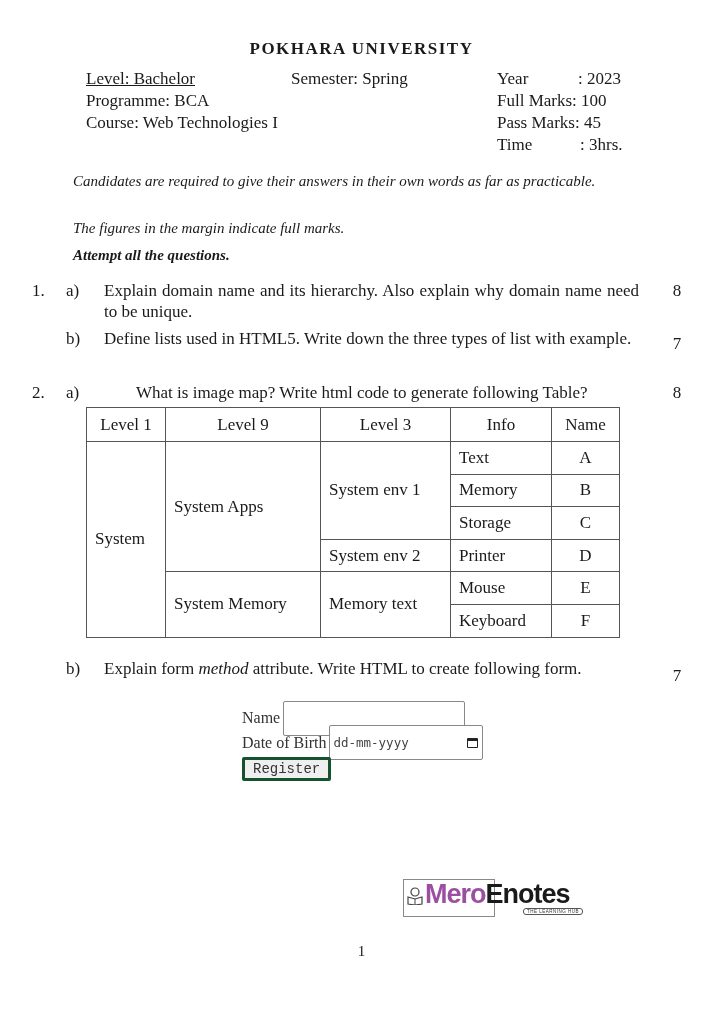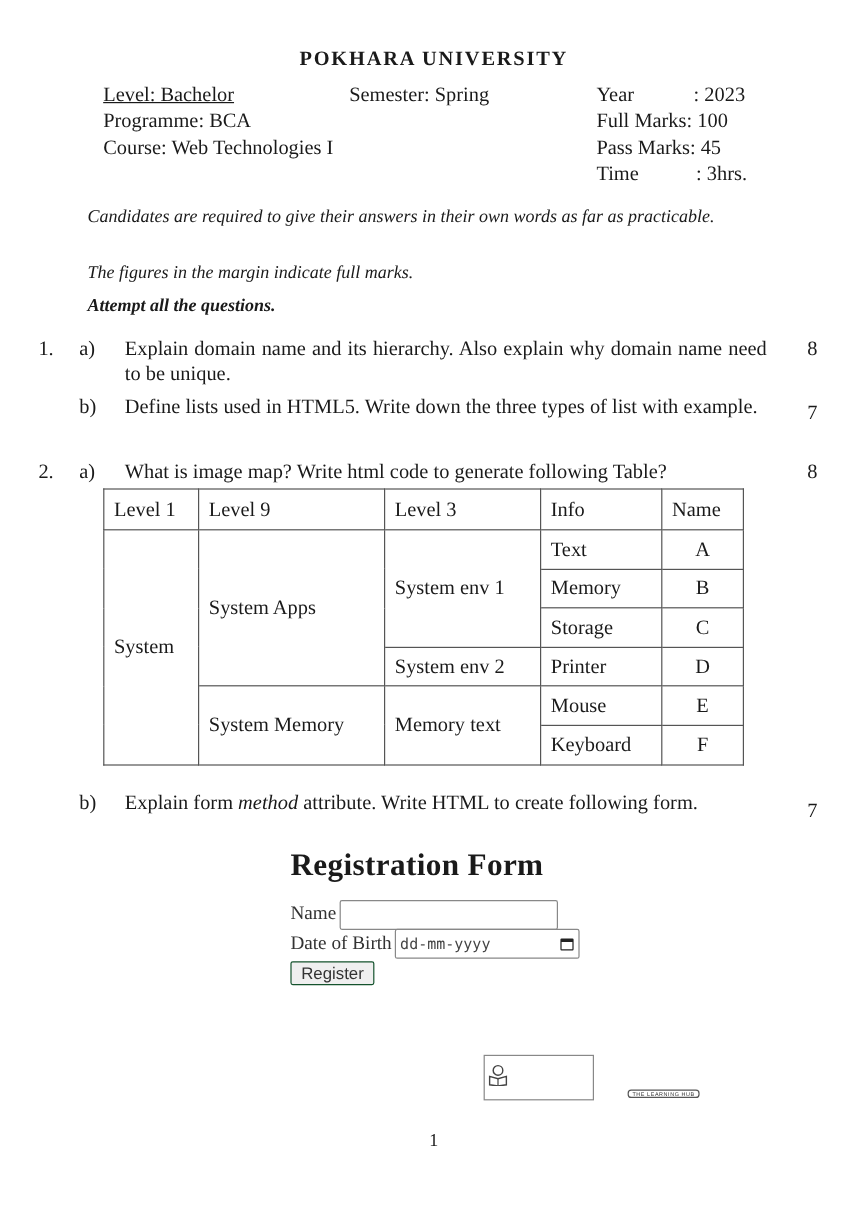--- a/index.html
+++ b/index.html
@@ -21,42 +21,42 @@
   .text { left:104px; width:535px; text-align:justify; }
   .marks { left:670px; width:14px; text-align:center; }
 
   table.qtable {
     position:absolute; left:86px; top:407px; width:534px;
     border-collapse:collapse; font-size:17px;
   }
   table.qtable td, table.qtable th {
     border:1px solid #555; padding:0 8px; height:31.6px; font-weight:normal;
   }
-  table.qtable th { text-align:left; height:33px; }
+  table.qtable th { text-align:center; height:33px; }
   .center { text-align:center; }
 
   .form-area { left:242px; top:706px; font-size:16px; }
   .form-title { font-size:26px; font-weight:bold; margin:0 0 14px 0; letter-spacing:0.3px; }
   .frow { display:flex; align-items:center; height:24.5px; color:#333; }
   .finput {
-    border:1px solid #888; border-radius:2px; height:25px; background:#fff;
+    border:1px solid #888; border-radius:2px; height:35px; background:#fff;
     box-sizing:border-box; margin-left:3px;
   }
   .date-input {
     display:flex; align-items:center; justify-content:space-between;
     font-family:"DejaVu Sans Mono", monospace; font-size:12.5px; color:#444;
     padding:0 4px 0 3px; width:154px;
   }
   .cal {
     width:11px; height:10px; border:1.6px solid #222; border-top-width:3px;
     border-radius:1px; box-sizing:border-box;
   }
   .reg-btn {
-    margin-top:2px; font-family:Liberation Sans, sans-serif; font-size:14px;
-    background:#efefef; border:1px solid #14532d; border-radius:2px; padding:1px 8px;
+    margin-top:2px; font-family:Liberation Mono, monospace; font-size:14px;
+    background:#efefef; border:3px solid #14532d; border-radius:2px; padding:1px 8px;
     color:#333; display:inline-block;
   }
   .logo {
     left:403px; top:877px; width:195px; height:42px;
   }
   .logo-box {
     position:absolute; left:0; top:2px; width:90px; height:36px; border:1px solid #888;
   }
   .logo-text {
     position:absolute; left:22px; top:2px; font-family:"Liberation Sans", sans-serif;
@@ -99,21 +99,21 @@
 <div class="abs q" style="left:66px; top:280px;">a)</div>
 <div class="abs q text" style="top:280px;">Explain domain name and its hierarchy. Also explain why domain name need to be unique.</div>
 <div class="abs q marks" style="top:280px;">8</div>
 
 <div class="abs q" style="left:66px; top:328px;">b)</div>
 <div class="abs q text" style="top:328px;">Define lists used in HTML5. Write down the three types of list with example.</div>
 <div class="abs q marks" style="top:333px;">7</div>
 
 <div class="abs q num" style="top:382px;">2.</div>
 <div class="abs q" style="left:66px; top:382px;">a)</div>
-<div class="abs q text" style="top:382px;">What is image map? Write html code to generate following Table?</div>
+<div class="abs q text" style="top:382px;margin-left:32px;">What is image map? Write html code to generate following Table?</div>
 <div class="abs q marks" style="top:382px;">8</div>
 
 <table class="qtable">
   <tbody>
       <tr>
     <th style="width:62px;">Level 1</th>
     <th style="width:138px;">Level 9</th>
     <th style="width:113px;">Level 3</th>
     <th style="width:84px;">Info</th>
     <th>Name</th>
@@ -149,21 +149,20 @@
     <td class="center">F</td>
   </tr>
 </tbody>
   </table>
 
 <div class="abs q" style="left:66px; top:658px;">b)</div>
 <div class="abs q text" style="top:658px;"><span>Explain form </span><i>method</i><span> attribute. Write HTML to create following form.</span></div>
 <div class="abs q marks" style="top:665px;">7</div>
 
 <div class="abs form-area">
-  <div class="form-title">Registration Form</div>
   <div class="frow">
     <span>Name</span>
     <div class="finput" style="width:182px;"></div>
   </div>
   <div class="frow">
     <span>Date of Birth</span>
     <div class="finput date-input">
       <span>dd-mm-yyyy</span>
       <span class="cal"></span>
     </div>
@@ -171,16 +170,17 @@
   <div class="reg-btn">Register</div>
 </div>
 
 <div class="abs logo">
   <div class="logo-box"></div>
   <svg class="book-icon" viewBox="0 0 16 18">
     <circle cx="8" cy="5" r="4" fill="none" stroke="#444" stroke-width="1.2"></circle>
     <path d="M1 10 L8 12 L15 10 L15 17 L8 18 L1 17 Z" fill="#fff" stroke="#444" stroke-width="1.2"></path>
     <line x1="8" y1="12" x2="8" y2="18" stroke="#444" stroke-width="1"></line>
   </svg>
+  <div class="logo-text"><span class="m">Mero</span><span class="e">Enotes</span></div>
   <div class="logo-tag">THE LEARNING HUB</div>
 </div>
 
 <div class="abs page-no">1</div>
 
 </body></html>

